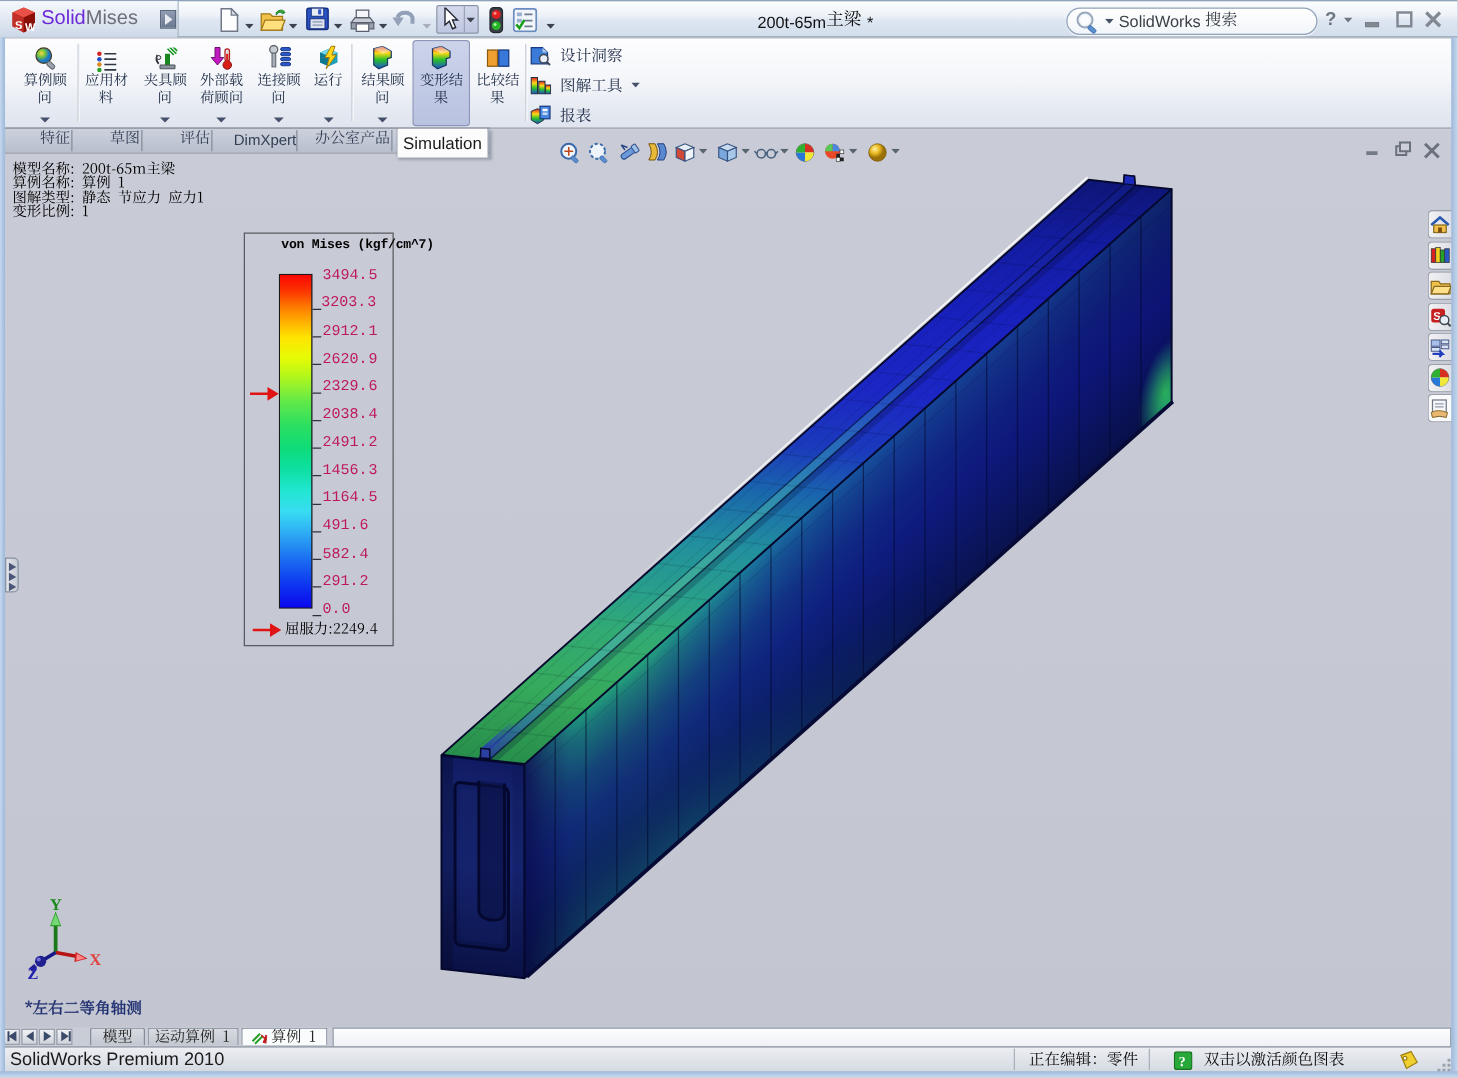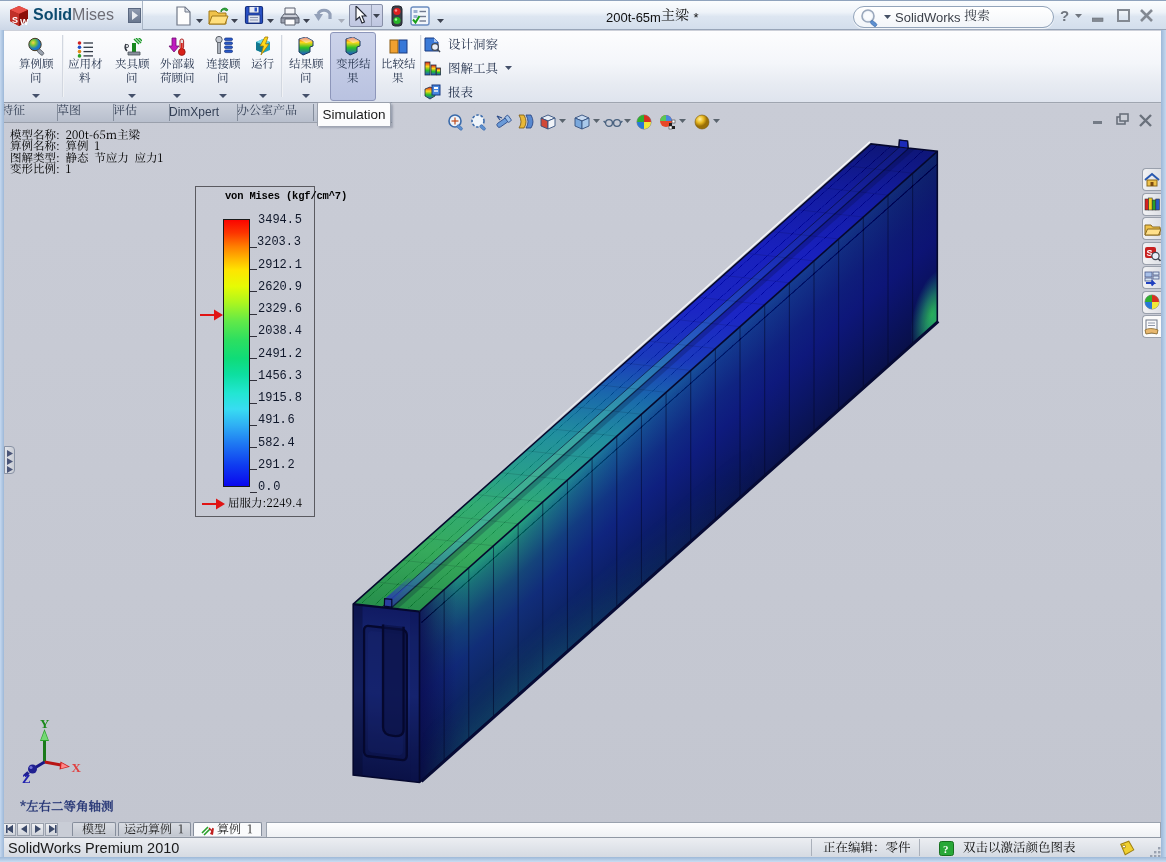--- a/index.html
+++ b/index.html
@@ -11,48 +11,48 @@
 .brand{position:absolute;left:0;top:1px;width:143px;height:29px;
  background:linear-gradient(#f6f9fc,#dde5f0 60%,#ccd7e7);border-right:1px solid #aab6c6}
 .ribbon{position:absolute;left:0;top:31px;width:1166px;height:72px;
  background:linear-gradient(#fdfdfe 0%,#f4f6fa 45%,#e7ebf2 75%,#dfe4ee 100%);border-bottom:1px solid #9fa5b0}
 .rbtn{position:absolute;top:32px;height:69px;text-align:center;color:#25334e;font-size:11px;line-height:11.5px}
 .rbtn .cap{position:absolute;left:0;right:0;top:26px}
 .rbtn .da{position:absolute;left:50%;margin-left:-4px;bottom:3px;width:0;height:0;border-left:4px solid transparent;border-right:4px solid transparent;border-top:4px solid #44506a}
 .rsep{position:absolute;top:35px;height:62px;width:2px;background:linear-gradient(90deg,#c3cad6,#ffffff)}
 .tabrow{position:absolute;left:4px;top:102px;width:388px;height:21px;
  background:linear-gradient(#ccd1dc,#b8bfcd);border-top:1px solid #8f96a4;border-bottom:1px solid #9aa0ac}
-.tab{position:absolute;top:102px;height:15px;color:#333f55;font-size:12px;text-align:left;line-height:20px}
+.tab{position:absolute;top:102px;height:15px;color:#333f55;font-size:12px;text-align:right;line-height:20px}
 .tabsep{position:absolute;top:104px;width:1px;height:17px;background:#848d9c}
 .simtab{position:absolute;left:317px;top:102px;width:74px;height:24px;background:#fcfcfd;
  border:1px solid #9aa0ac;border-bottom:none;border-radius:2px 2px 0 0;color:#1a1a1a;font-size:13.5px;text-align:center;line-height:23px;box-shadow:2px 2px 2px rgba(80,90,110,.35)}
 .gfx{position:absolute;left:4px;top:104px;width:1157px;height:733px;
  background:linear-gradient(#c9ccd6 0%,#c6c9d3 50%,#c3c6d0 100%)}
 .legend{position:absolute;left:195px;top:186px;width:120px;height:331px;border:1px solid #5a5a60}
-.lgnum{position:absolute;left:63px;font-family:"Liberation Mono",monospace;font-size:12px;color:#0f172a;letter-spacing:0}
+.lgnum{position:absolute;left:63px;font-family:"Liberation Mono",monospace;font-size:12px;color:#be185d;letter-spacing:0}
 .ticky{position:absolute;left:55px;width:7px;height:1px;background:#30303a}
 .bartabs{position:absolute;left:4px;top:822px;width:1157px;height:15px;background:#c9cdd6}
 .statusbar{position:absolute;left:4px;top:837px;width:1157px;height:20px;
  background:linear-gradient(#eceef2,#d5dae2);border-top:1px solid #9098a4;color:#1a1a1a;font-size:14px}
 .btab{position:absolute;top:822px;height:14px;font-size:12px;color:#222;text-align:center;
  background:linear-gradient(#d9dce2,#c2c7d0);border:1px solid #868e9c;border-bottom:none;border-radius:2px 2px 0 0}
 .navb{position:absolute;top:823px;width:13px;height:13px;background:linear-gradient(#f0f1f4,#cfd3da);border:1px solid #9aa1ad;color:#3c4a66;font-size:8px;text-align:center;line-height:12px}
 .wbtn{color:#70767f;font-weight:bold}
 </style></head><body>
 <div class="titlebar"></div>
 <div class="brand"></div>
 <svg class="abs" style="left:7px;top:4px" width="24" height="24" viewBox="0 0 24 24">
 <polygon points="3,6 12,2 21,6 21,17 12,22 3,17" fill="#b01810"></polygon>
 <polygon points="3,6 12,2 21,6 12,10" fill="#e85048"></polygon>
 <polygon points="3,6 12,10 12,22 3,17" fill="#c03028"></polygon>
 <polygon points="21,6 12,10 12,22 21,17" fill="#8c100a"></polygon>
 <text x="5" y="19" font-size="9" font-weight="bold" fill="#fff" font-family="Liberation Sans">S</text>
 <text x="13" y="21" font-size="9" font-weight="bold" fill="#fff" font-family="Liberation Sans">W</text>
 </svg>
-<div class="abs" style="left:33px;top:6px;font-size:16px;letter-spacing:0"><span style="font-weight:bold;color:#0c4a6e">Solid</span><span style="color:#6e6e76">Mises</span></div>
+<div class="abs" style="left:33px;top:6px;font-size:16px;letter-spacing:0"><span style="font-weight:normal;color:#6d28d9">Solid</span><span style="color:#6e6e76">Mises</span></div>
 <div class="abs" style="left:128px;top:8px;width:13px;height:15px;background:linear-gradient(#8f9bb0,#6a7890);border:1px solid #5a6880"></div>
 <svg class="abs" style="left:131px;top:11px" width="8" height="9" viewBox="0 0 8 9">
     <polygon points="1,0 7,4.5 1,9" fill="#e8ecf2"></polygon>
   </svg>
 <svg class="abs" style="left:173px;top:6px" width="20" height="20" viewBox="0 0 20 20">
 <path d="M4 1h8l5 5v13H4z" fill="#fdfdfd" stroke="#707888" stroke-width="1.2"></path>
 <path d="M12 1l5 5h-5z" fill="#d8dde6" stroke="#707888" stroke-width="1"></path>
   </svg>
 <svg class="abs" style="left:196px;top:19px" width="7" height="4" viewBox="0 0 7 4">
     <polygon points="0,0 7,0 3.5,4" fill="#3c4250"></polygon>
@@ -565,21 +565,21 @@
 <div class="lgnum" style="left:258px;top:279.8px;position:absolute">2620. 9</div>
 <div class="ticky" style="left:250px;top:291.2px;position:absolute"></div>
 <div class="lgnum" style="left:258px;top:302.0px;position:absolute">2329. 6</div>
 <div class="ticky" style="left:250px;top:313.5px;position:absolute"></div>
 <div class="lgnum" style="left:258px;top:324.2px;position:absolute">2038. 4</div>
 <div class="ticky" style="left:250px;top:335.8px;position:absolute"></div>
 <div class="lgnum" style="left:258px;top:346.5px;position:absolute">2491. 2</div>
 <div class="ticky" style="left:250px;top:358.0px;position:absolute"></div>
 <div class="lgnum" style="left:258px;top:368.8px;position:absolute">1456. 3</div>
 <div class="ticky" style="left:250px;top:380.2px;position:absolute"></div>
-<div class="lgnum" style="left:258px;top:391.0px;position:absolute">1915. 8</div>
+<div class="lgnum" style="left:258px;top:391.0px;position:absolute">1164. 5</div>
 <div class="ticky" style="left:250px;top:402.5px;position:absolute"></div>
 <div class="lgnum" style="left:258px;top:413.2px;position:absolute">491. 6</div>
 <div class="ticky" style="left:250px;top:424.8px;position:absolute"></div>
 <div class="lgnum" style="left:258px;top:435.5px;position:absolute">582. 4</div>
 <div class="ticky" style="left:250px;top:447.0px;position:absolute"></div>
 <div class="lgnum" style="left:258px;top:457.8px;position:absolute">291. 2</div>
 <div class="ticky" style="left:250px;top:469.2px;position:absolute"></div>
 <div class="lgnum" style="left:258px;top:480.0px;position:absolute">0. 0</div>
 <div class="ticky" style="left:250px;top:491.5px;position:absolute"></div>
 <svg class="abs" style="left:200px;top:308px" width="24" height="14" viewBox="0 0 24 14">

